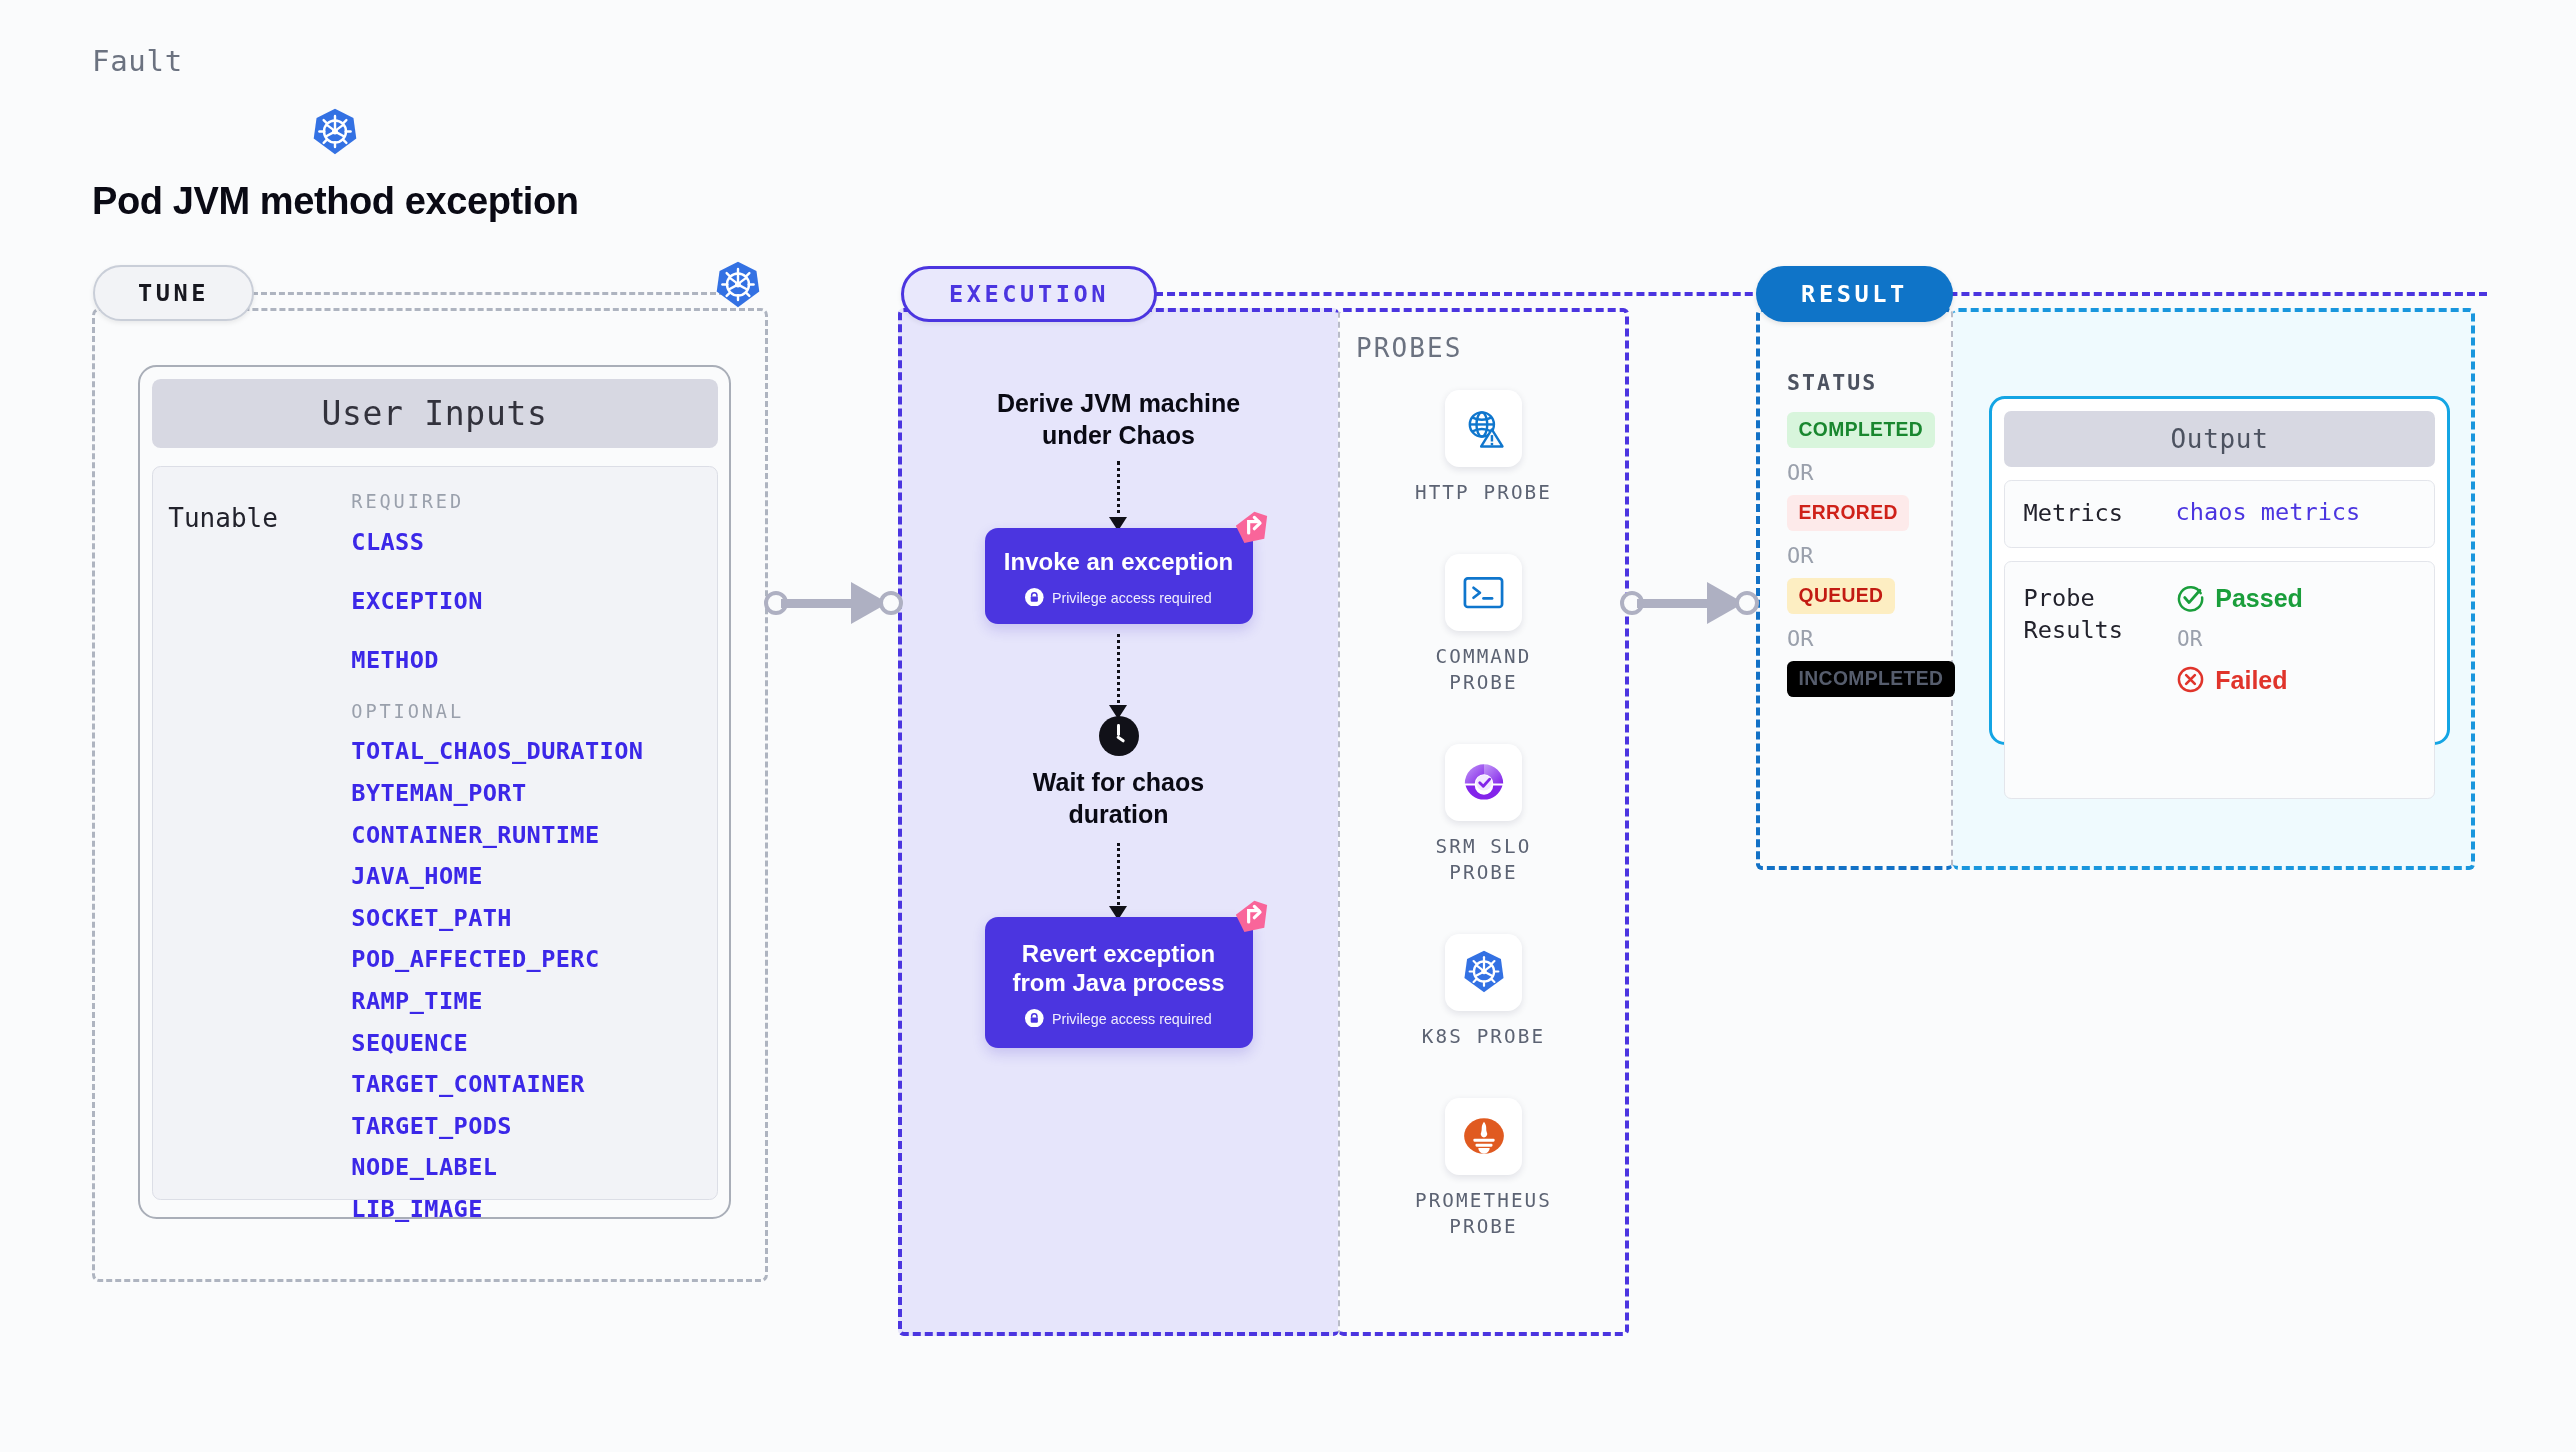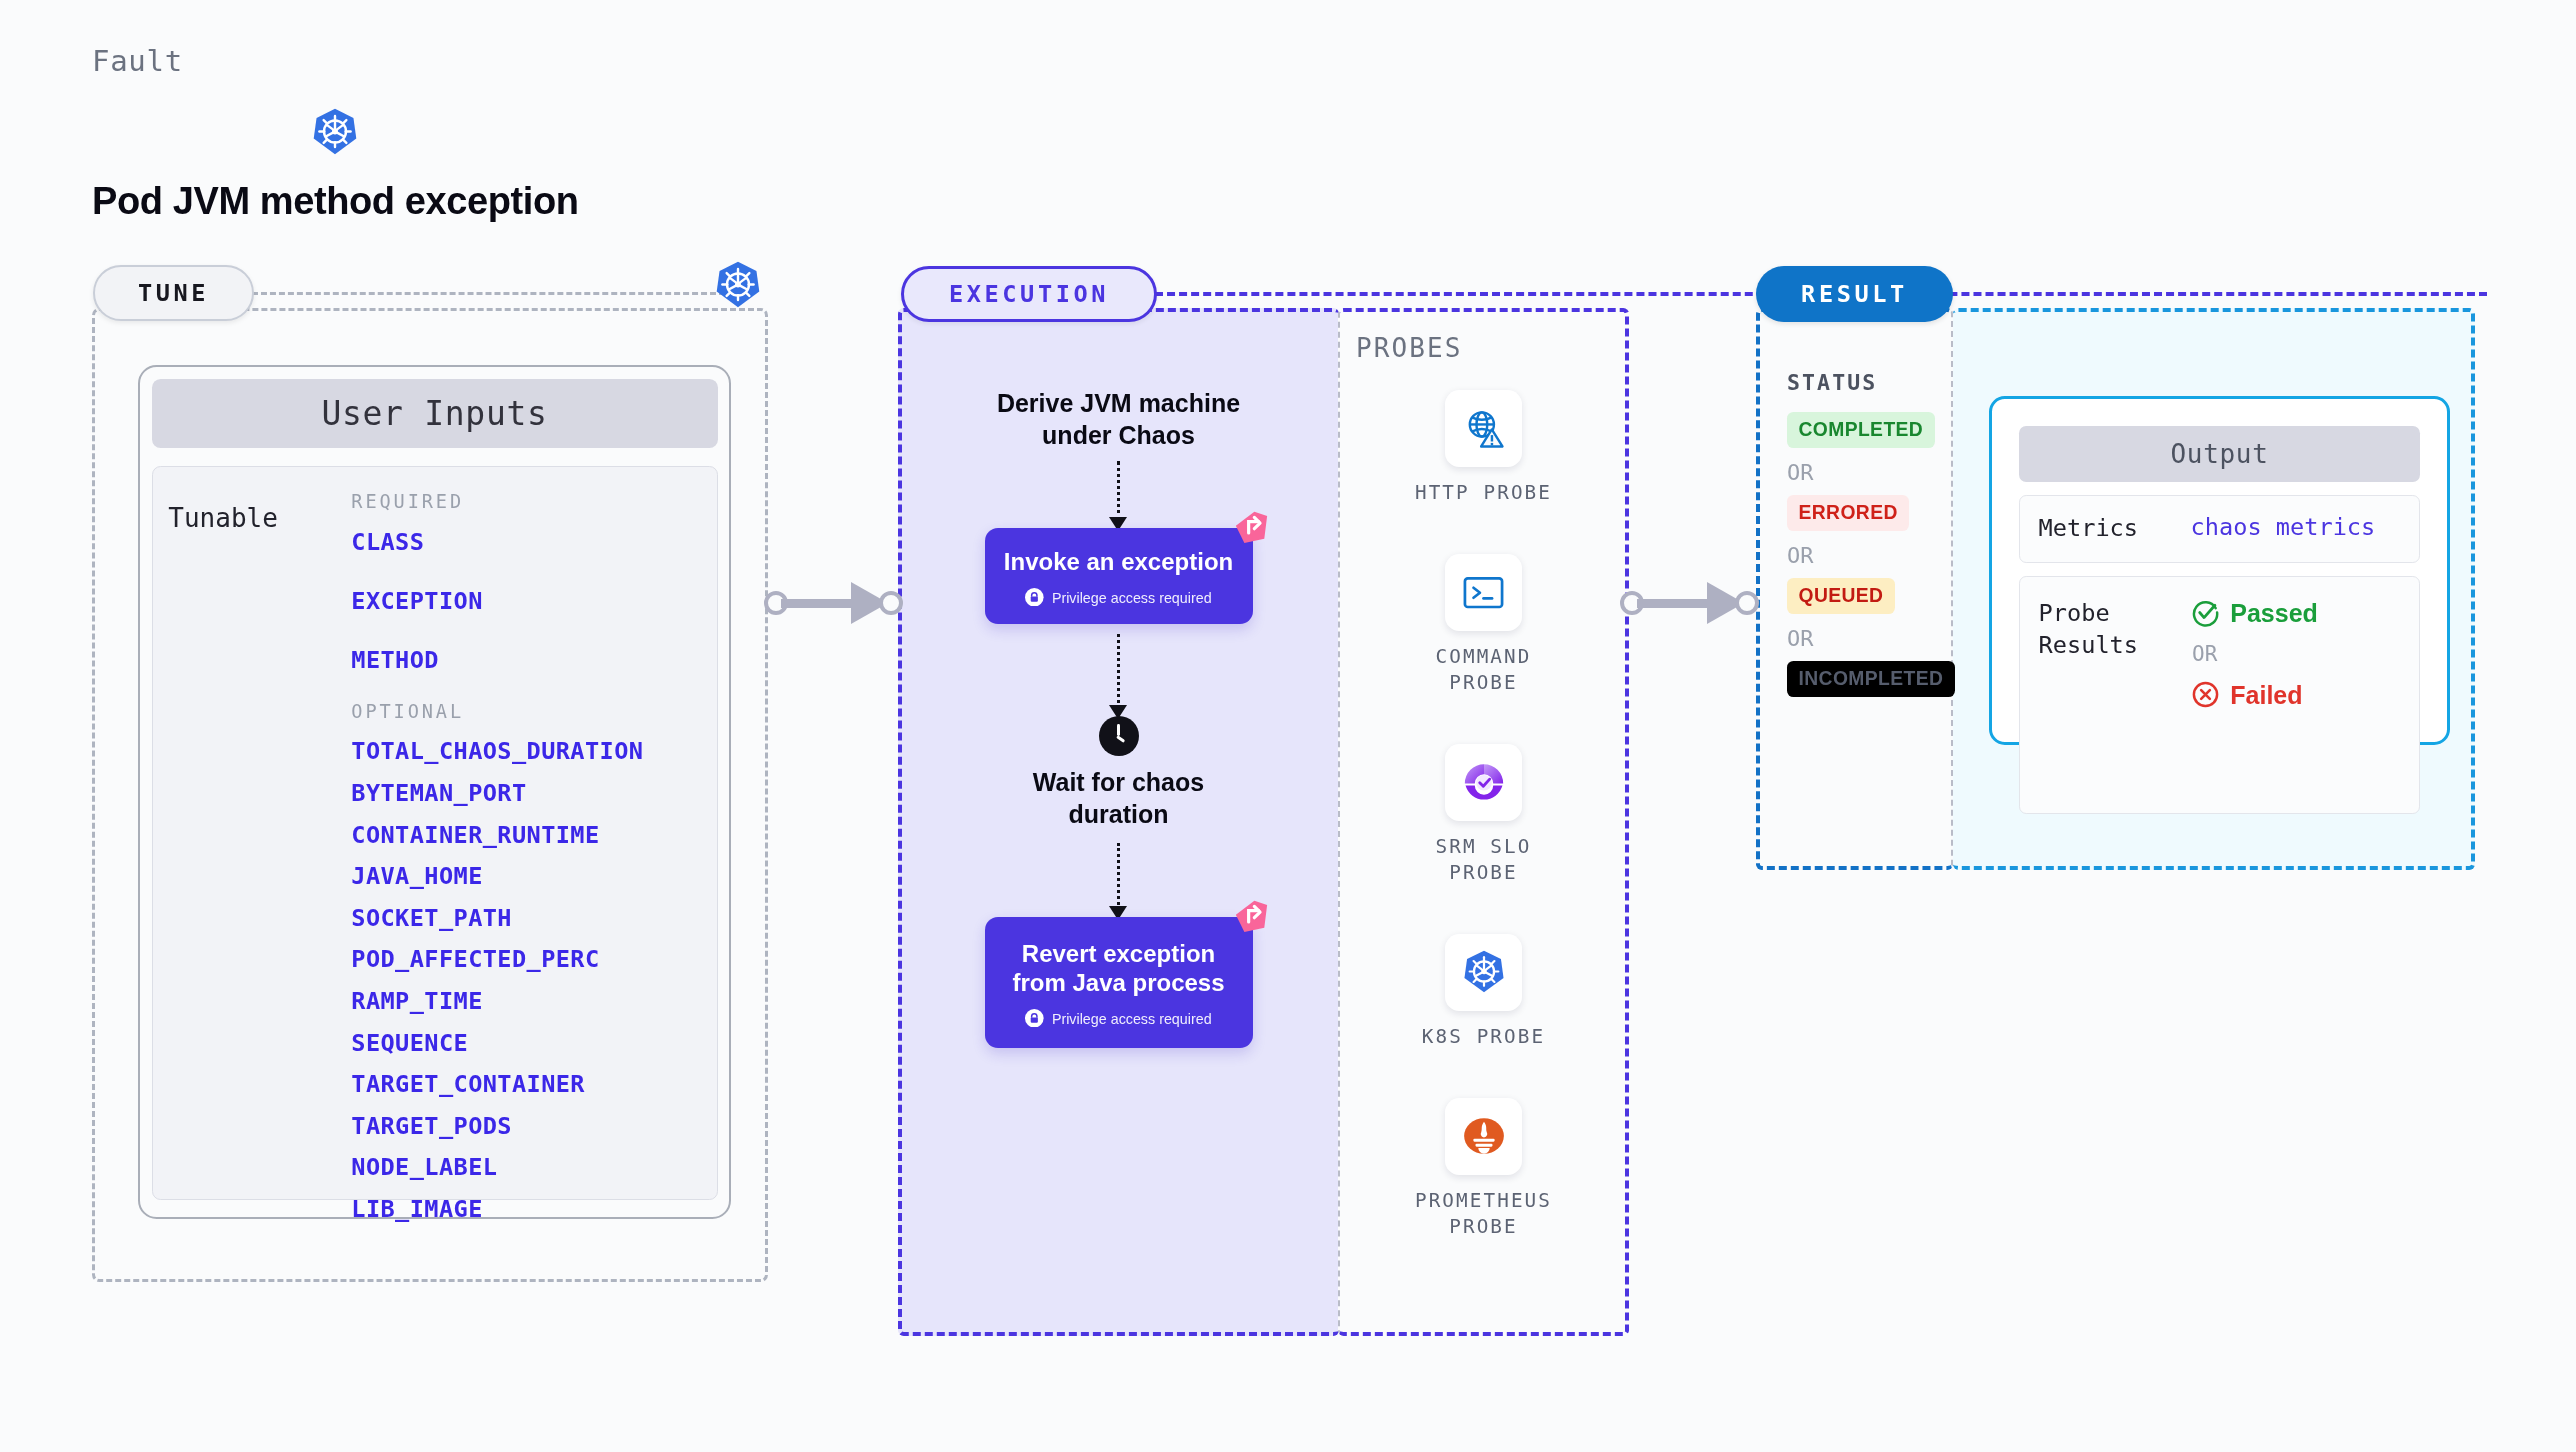--- a/index.html
+++ b/index.html
@@ -200,21 +200,21 @@
     display: inline-block; border-radius: 6.4px;
     padding: 7.2px 11.5px; font-size: 19.3px; font-weight: bold; letter-spacing: 0.4px;
   }
   .or-text {
     font-family: "DejaVu Sans Mono", monospace; font-size: 22px;
     color: #9aa0ac; margin: 11.5px 0 10px;
   }
 
   #output-card {
     position: absolute; left: 1989px; top: 396px; width: 461px; height: 349px;
-    background: #fff; border: 3.6px solid #14a5e4; border-radius: 15.8px; padding: 27px;
+    background: #fff; border: 3.6px solid #14a5e4; border-radius: 15.8px; padding: 12px;
   }
   #output-head {
     height: 56px; background: #d7d8e2; border-radius: 7.2px;
     display: flex; align-items: center; justify-content: center;
     font-family: "DejaVu Sans Mono", monospace; font-size: 26px;
     color: #4c5260; letter-spacing: 0.7px;
   }
   .out-row {
     margin-top: 13px; border: 1.4px solid #e3e5eb; border-radius: 7.2px;
     background: #fbfcfd; display: flex; padding: 17px 0 17px 18.6px;

